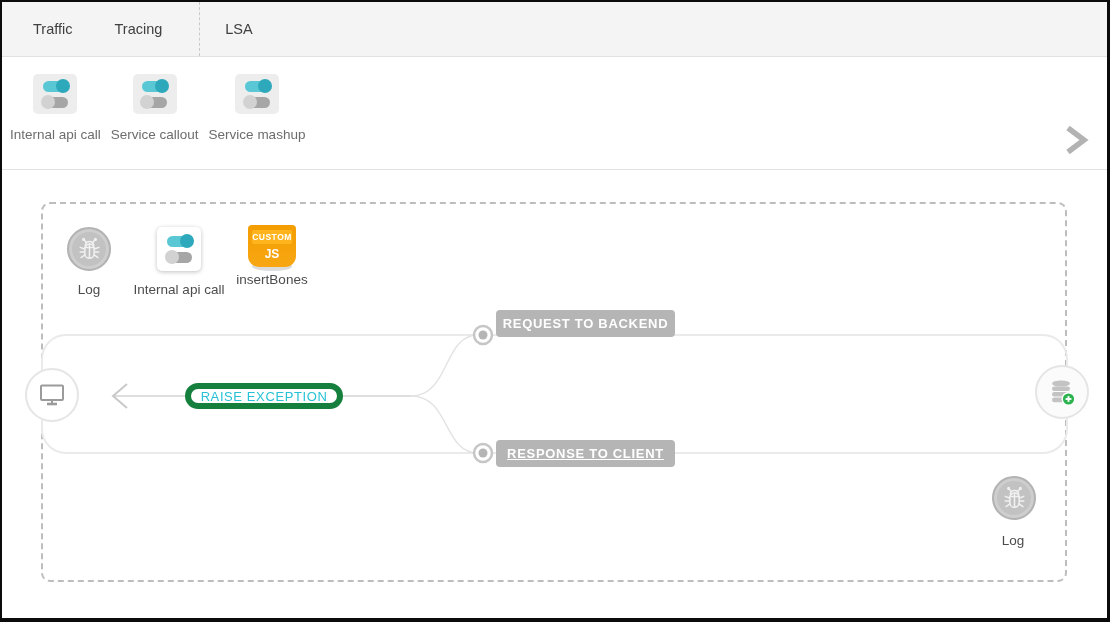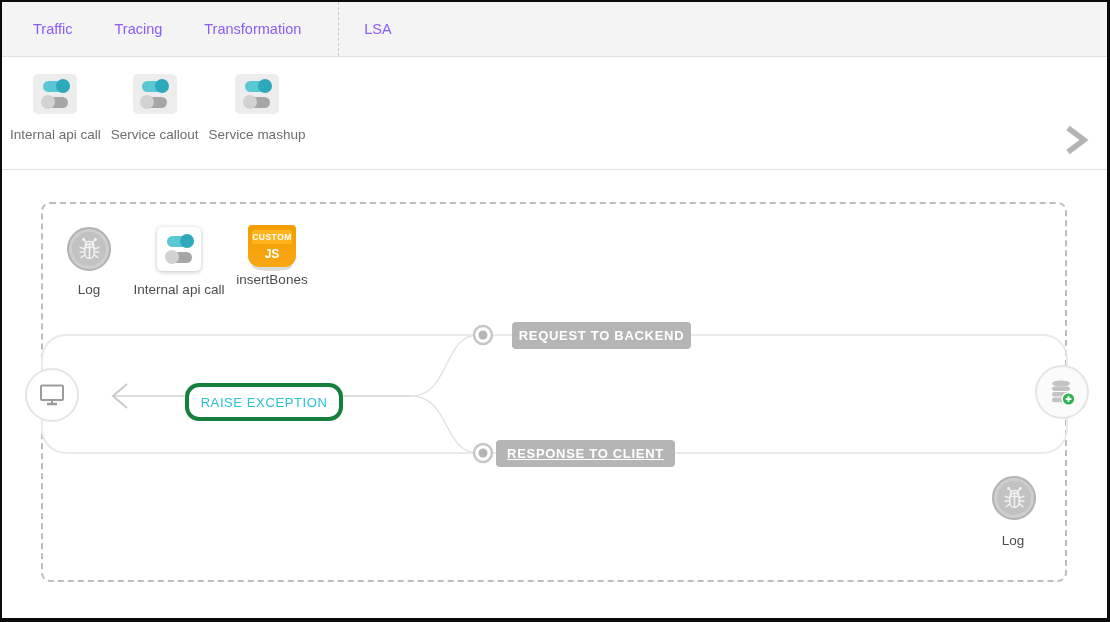--- a/index.html
+++ b/index.html
@@ -12,21 +12,21 @@
     overflow:hidden;
   }
 
   
   .tabbar {
     height:55px; background:#f4f4f4; border-bottom:1px solid #e1e1e1;
     display:flex; align-items:stretch; padding-left:10px;
   }
   .tab {
     display:flex; align-items:center; padding:0 21px;
-    font-size:14.5px; color:#8b5cf6; position:relative; cursor:pointer; user-select:none;
+    font-size:14.5px; color:#404040; position:relative; cursor:pointer; user-select:none;
   }
   .tab.active { color:#3c3c3c; }
   .tab.active::after {
     content:""; position:absolute; left:15px; right:15px; bottom:0; height:3px;
     background:#9c27b0;
   }
   .tab-divider { border-left:1px dashed #c9c9c9; margin:0 4px 0 16px; }
 
   
   .palette {
@@ -100,40 +100,37 @@
     display:flex; align-items:center; justify-content:center;
   }
 
   
   .stage-label {
     position:absolute; width:179px; height:27px; background:#b5b5b5; border-radius:4px;
     color:#fff; font-size:13px; font-weight:bold; letter-spacing:.7px;
     display:flex; align-items:center; justify-content:center; cursor:pointer; white-space:nowrap;
   }
   .exception-pill {
-    position:absolute; width:158px; height:38px; background:#fff;
-    border:4px solid #15803d; border-radius:14px;
+    position:absolute; width:158px; height:26px; background:#fff;
+    border:6px solid #15803d; border-radius:14px;
     color:#27c2d6; font-size:13px; letter-spacing:.6px;
     display:flex; align-items:center; justify-content:center; cursor:pointer; white-space:nowrap;
   }
 </style>
 </head>
 <body>
 
 <div class="frame">
 
   <nav class="tabbar">
     <div class="tab">
         <span>Traffic</span>
       </div>
     <div class="tab">
         <span>Tracing</span>
-      </div>
-    <div class="tab">
-        <span>Transformation</span>
       </div>
     <div class="tab-divider"></div>
     <div class="tab">
         <span>LSA</span>
       </div>
   </nav>
 
   <section class="palette">
 
     <div class="palette-item">
@@ -233,21 +230,21 @@
 
     <div class="abs cjs" style="left:246px; top:55px;">
       <div class="cjs-shadow"></div>
       <div class="cjs-body">
         <div class="cjs-top">CUSTOM</div>
         <div class="cjs-js">JS</div>
       </div>
     </div>
     <div class="policy-label" style="left:270px; top:102px;">insertBones</div>
 
-    <div class="stage-label" style="left:494px; top:152px;margin-left:16px;">REQUEST TO BACKEND</div>
+    <div class="stage-label" style="left:494px; top:140px;">REQUEST TO BACKEND</div>
     <div class="stage-label" style="left:494px; top:270px;text-decoration:underline;">RESPONSE TO CLIENT</div>
     <div class="exception-pill" style="left:183px; top:213px;">RAISE EXCEPTION</div>
 
     <div class="endpoint" style="left:23px; top:198px;">
       <svg width="28" height="26" viewBox="0 0 28 26" fill="none" stroke="#9b9b9b" stroke-width="2">
         <rect x="3" y="3.5" width="22" height="14.5" rx="1"></rect>
         <line x1="14" y1="18" x2="14" y2="21"></line>
         <line x1="9" y1="22" x2="19" y2="22" stroke-width="2.6"></line>
       </svg>
     </div>

